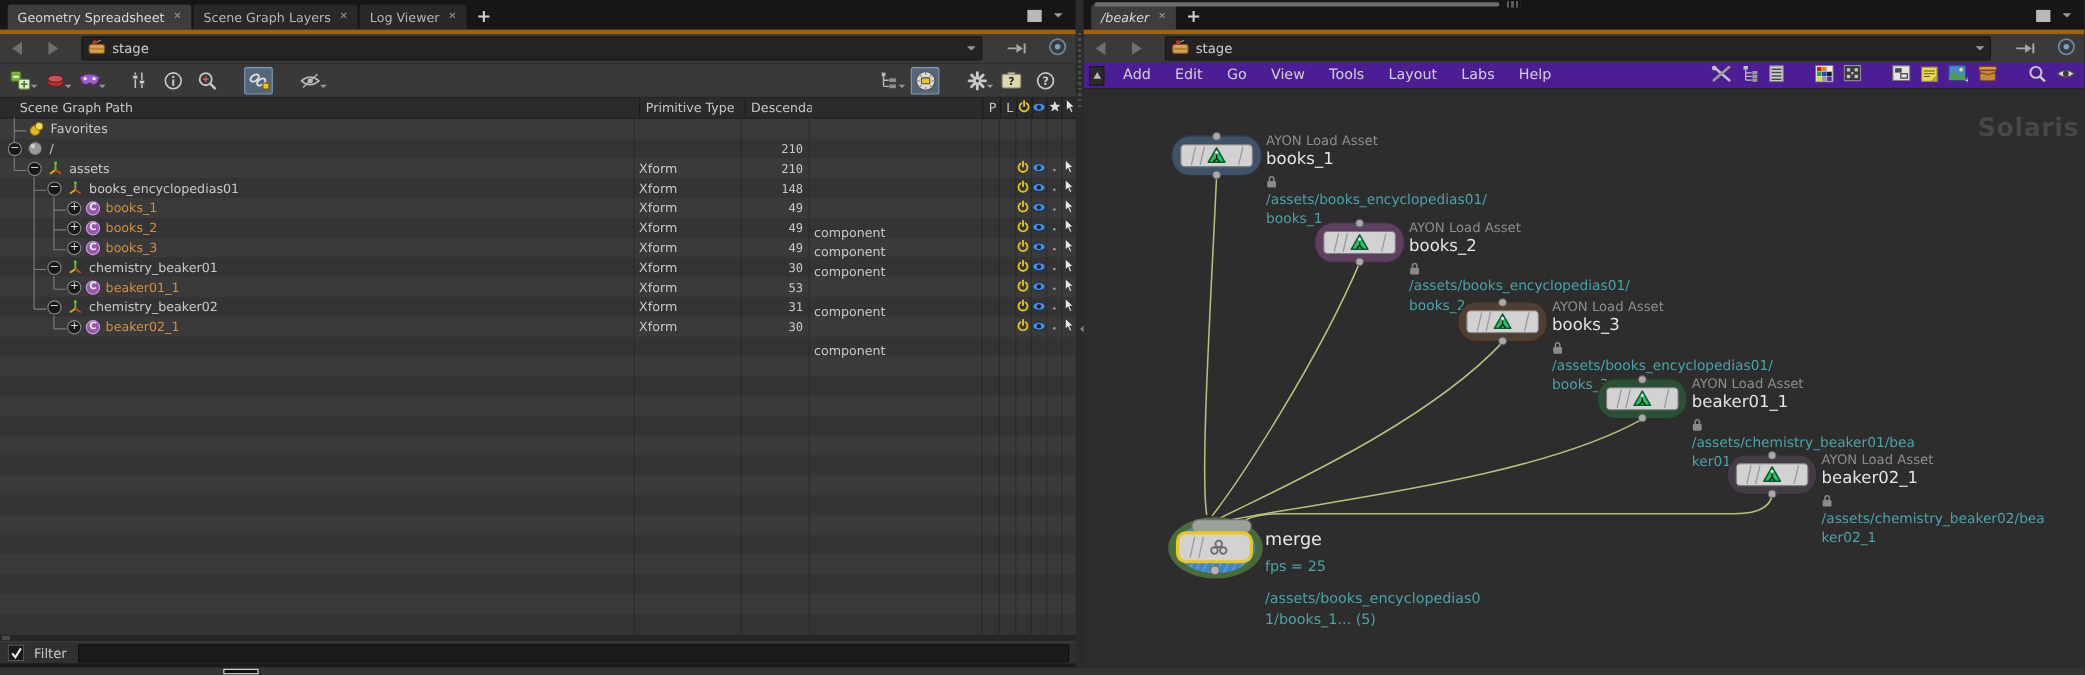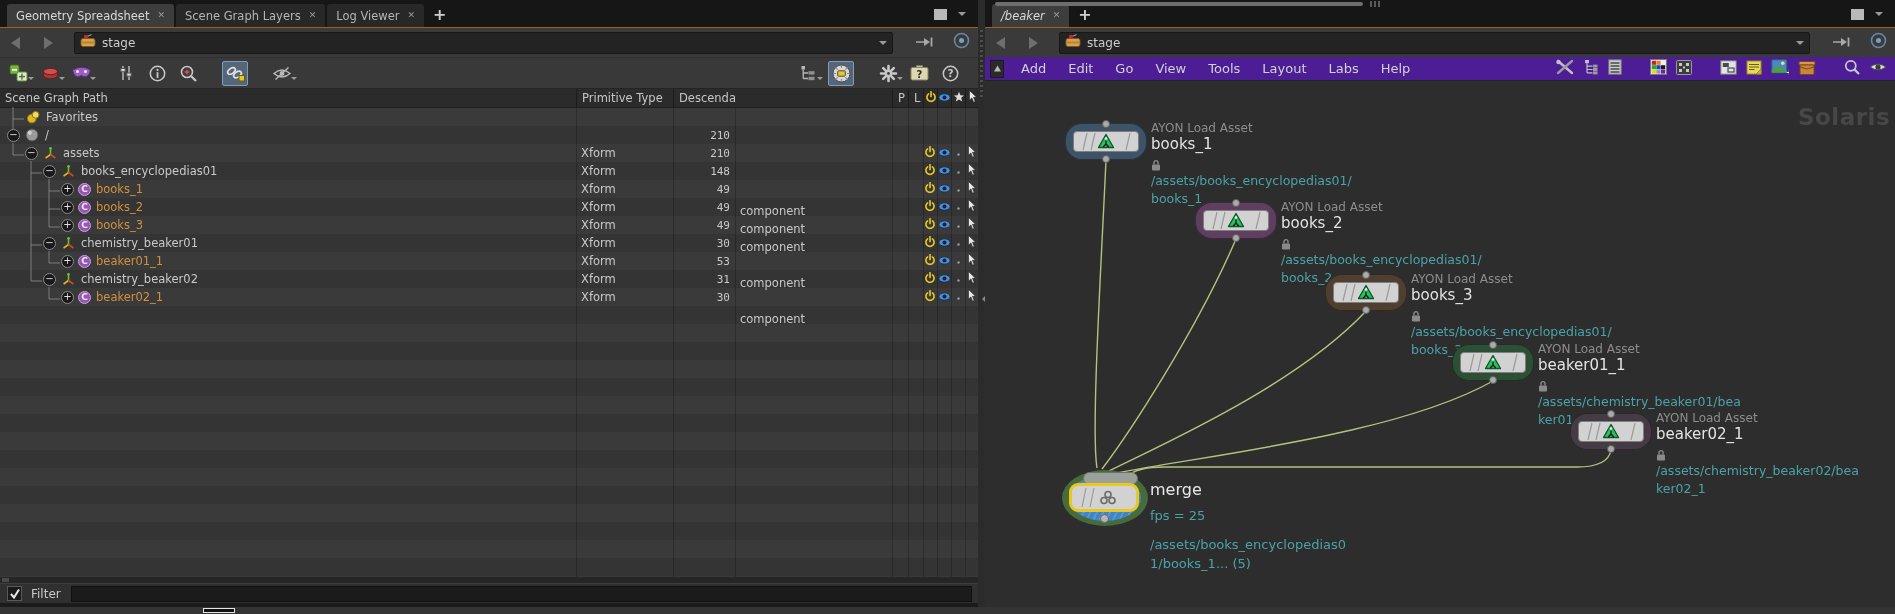--- a/index.html
+++ b/index.html
@@ -22,21 +22,21 @@
   .tab { height:23px; display:flex; align-items:center; gap:8px; padding:0 9px; background:#282828; color:#b5b5b5;
          font-size:11.5px; margin-right:2px; border-radius:3px 3px 0 0; white-space:nowrap; }
   .tab.active { background:#3d3d3d; color:#d8d8d8; }
   .tab .x { font-size:9px; color:#9a9a9a; line-height:9px; }
   .newtab { color:#cfcfcf; font-size:16px; font-weight:bold; margin:0 0 3px 7px; }
   .pane-ctl { position:absolute; right:12px; top:8px; display:flex; gap:11px; align-items:center; }
   .pane-ctl .sq { width:13px; height:11px; background:#b9b9b9; }
   .caret-down { width:0; height:0; border:4px solid transparent; border-top-color:#9a9a9a; margin-top:4px; }
 
   
-  .navbar { position:absolute; left:0; top:27px; right:0; height:30px; background:#3a3a3a; border-top:1px solid #a16207;
+  .navbar { position:absolute; left:0; top:27px; right:0; height:30px; background:#3a3a3a; border-top:4px solid #a16207;
             display:flex; align-items:center; padding:0 8px; gap:18px; }
   .navarrow { width:0; height:0; border:6px solid transparent; margin:0 3px; }
   .navarrow.back { border-right:9px solid #6e6e6e; border-left:none; }
   .navarrow.fwd  { border-left:9px solid #6e6e6e; border-right:none; }
   .pathfield { height:22px; background:#232323; border:1px solid #171717; border-radius:2px;
                display:flex; align-items:center; padding:0 5px; gap:6px; }
   .pathfield .ptext { font-size:12px; color:#cdcdcd; flex:1; }
   .pathfield .dd { width:0; height:0; border:4px solid transparent; border-top-color:#9a9a9a; margin-top:4px; }
 
   
@@ -44,21 +44,21 @@
              border-top:1px solid #2f2f2f; border-bottom:1px solid #242424;
              display:flex; align-items:center; padding:0 8px; }
   .tbi { position:relative; width:22px; height:22px; display:flex; align-items:center; justify-content:center; margin-right:9px; }
   .tbi.dd2::after { content:""; position:absolute; right:-4px; bottom:1px; border:3px solid transparent; border-top-color:#9a9a9a; }
   .tbi.sel { background:#566679; border:1px solid #7e9cbd; border-radius:2px; width:26px; height:25px; }
   .tbgap { width:14px; }
   .tb-right { margin-left:auto; display:flex; align-items:center; }
 
   
   .thead { position:absolute; left:0; top:89px; width:978px; height:19px; background:#2b2b2b;
-           border-bottom:1px solid #1e1e1e; display:flex; align-items:center; font-size:11.5px; color:#c6c6c6; }
+           border-bottom:1px solid #1e1e1e; display:flex; align-items:center; font-size:11.5px; color:#c6c6c6;padding-left:13px; }
   .hc { height:100%; display:flex; align-items:center; padding-left:5px; border-left:1px solid #1c1c1c; overflow:hidden; white-space:nowrap; }
   .hc:first-child { border-left:none; }
   .hc.ic { justify-content:center; padding-left:0; }
   .w-name{width:576px;} .w-pt{width:97px;} .w-desc{width:62px;} .w-kind{width:157px;margin-top:43px;}
   .w-p{width:16px;} .w-l{width:15px;} .w-i{width:14px;} .w-last{width:13px;}
   .tbody { position:absolute; left:0; top:108px; width:978px; height:469px;
            background:repeating-linear-gradient(180deg,#3a3a3a 0 18px,#343434 18px 36px); }
   .vline { position:absolute; top:0; bottom:0; width:1px; background:rgba(0,0,0,0.22); pointer-events:none; }
   .treelines { position:absolute; left:0; top:-108px; pointer-events:none; }
   .trow { position:relative; height:18px; display:flex; align-items:center; font-size:11.5px; color:#c9c9c9; z-index:2; }

